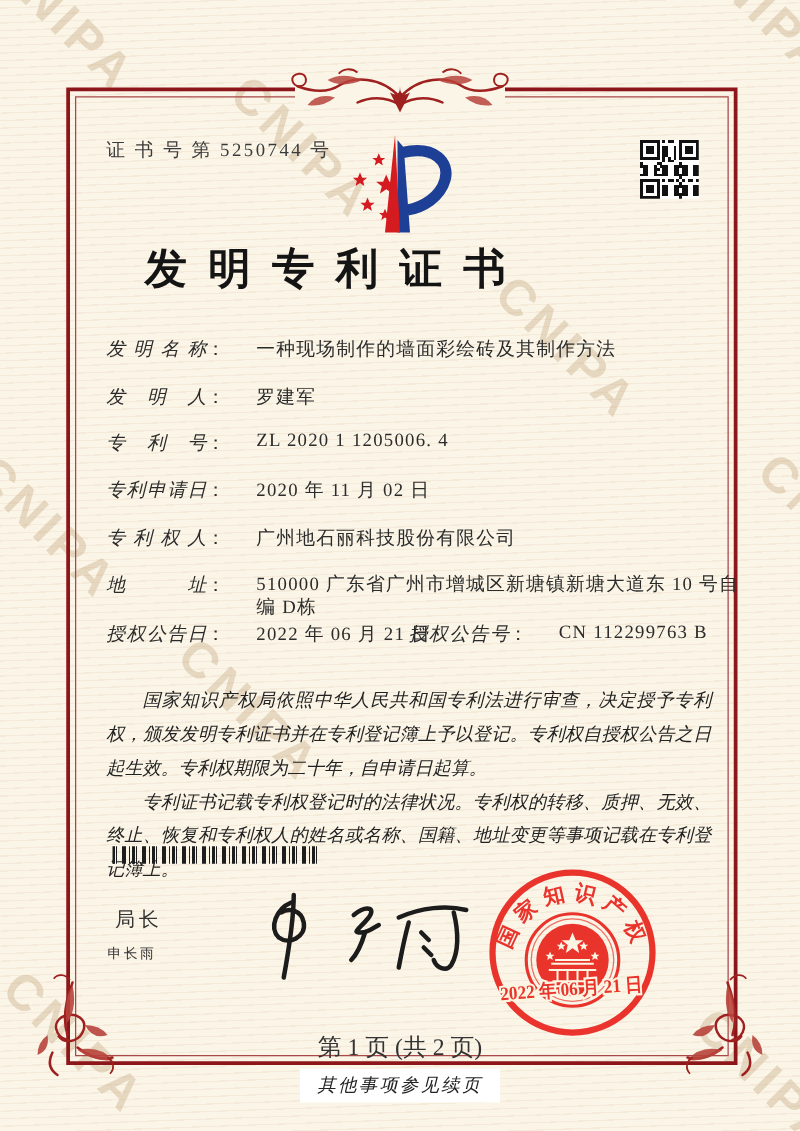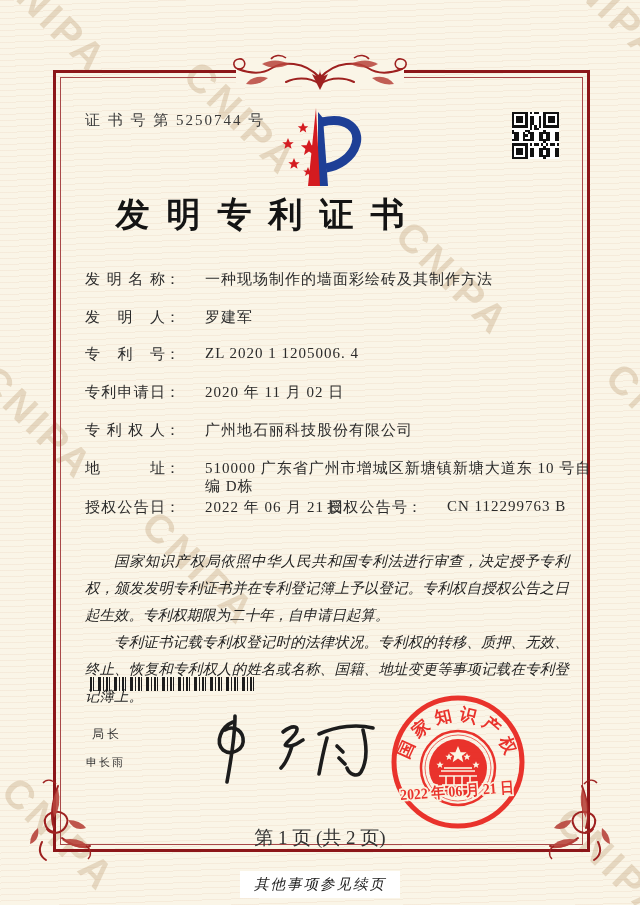--- a/index.html
+++ b/index.html
@@ -41,52 +41,53 @@
   }
   .title{
     left:0; top:192px; width:520px; text-align:center;
     font-size:34px; font-weight:bold; letter-spacing:17px; text-indent:17px;
     color:#141414;
   }
   .field-row{ position:absolute; left:85px; font-size:15px; white-space:nowrap; }
   .f-label{
     display:inline-block; width:80px; text-align:justify; text-align-last:justify;
     vertical-align:top;
+    font-style:italic;
   }
   .f-colon{ display:inline-block; vertical-align:top; }
   .f-value{ display:inline-block; margin-left:25px; vertical-align:top; letter-spacing:1px; }
   .f-value-wrap{ white-space:normal; width:392px; line-height:18px; }
   .pair2{ position:absolute; left:242px; top:0; }
   .body-text{
     left:85px; top:524px; width:484px;
     font-size:14.5px; line-height:27px; text-align:justify;
     font-style:italic; color:#222;margin-top:24px;
   }
   .body-text p{ text-indent:2em; }
   .barcode{
     left:90px; top:677px; width:166px; height:14px;
     background:repeating-linear-gradient(90deg,
       #1d1d1d 0px,#1d1d1d 2px, transparent 2px,transparent 3px,
       #1d1d1d 3px,#1d1d1d 4px, transparent 4px,transparent 8px,
       #1d1d1d 8px,#1d1d1d 11px, transparent 11px,transparent 13px,
       #1d1d1d 13px,#1d1d1d 14px, transparent 14px,transparent 16px);
   }
   .sig-title{
-    left:92px; top:726px; font-size:12px; letter-spacing:3px;
+    left:92px; top:726px; font-size:16px; letter-spacing:3px;
     font-family:"Liberation Sans","DejaVu Sans",sans-serif; color:#333;
   }
   .sig-name{
     left:86px; top:755px; font-size:11px; letter-spacing:2px;
     font-family:"Liberation Sans","DejaVu Sans",sans-serif; color:#333;
   }
   .page-num{
     left:0; top:825px; width:640px; text-align:center; font-size:19px; color:#333;
   }
   .note{
-    left:0; top:855px; width:640px; text-align:center;margin-top:16px;
+    left:0; top:855px; width:640px; text-align:center;
   }
   .note span{
     display:inline-block; background:#ffffff; padding:4px 14px;
     font-size:14.5px; font-style:italic; letter-spacing:2px; color:#222;
   }
 </style>
 </head>
 <body>
 
 <div class="page">

